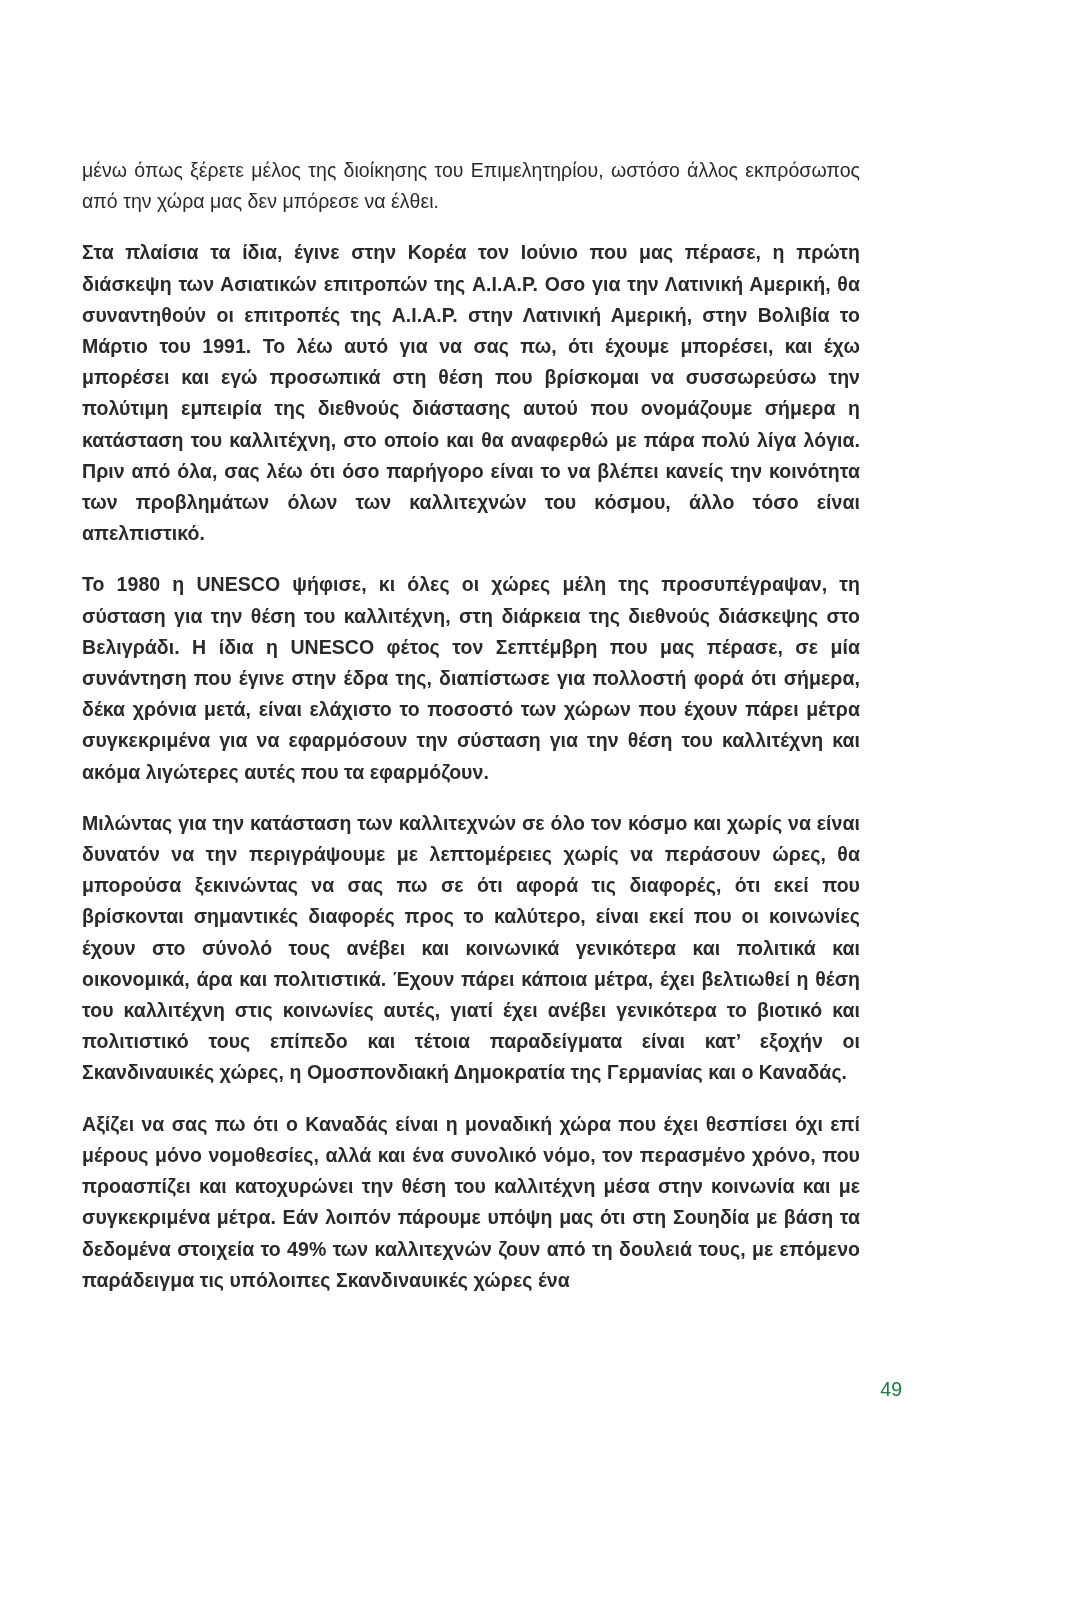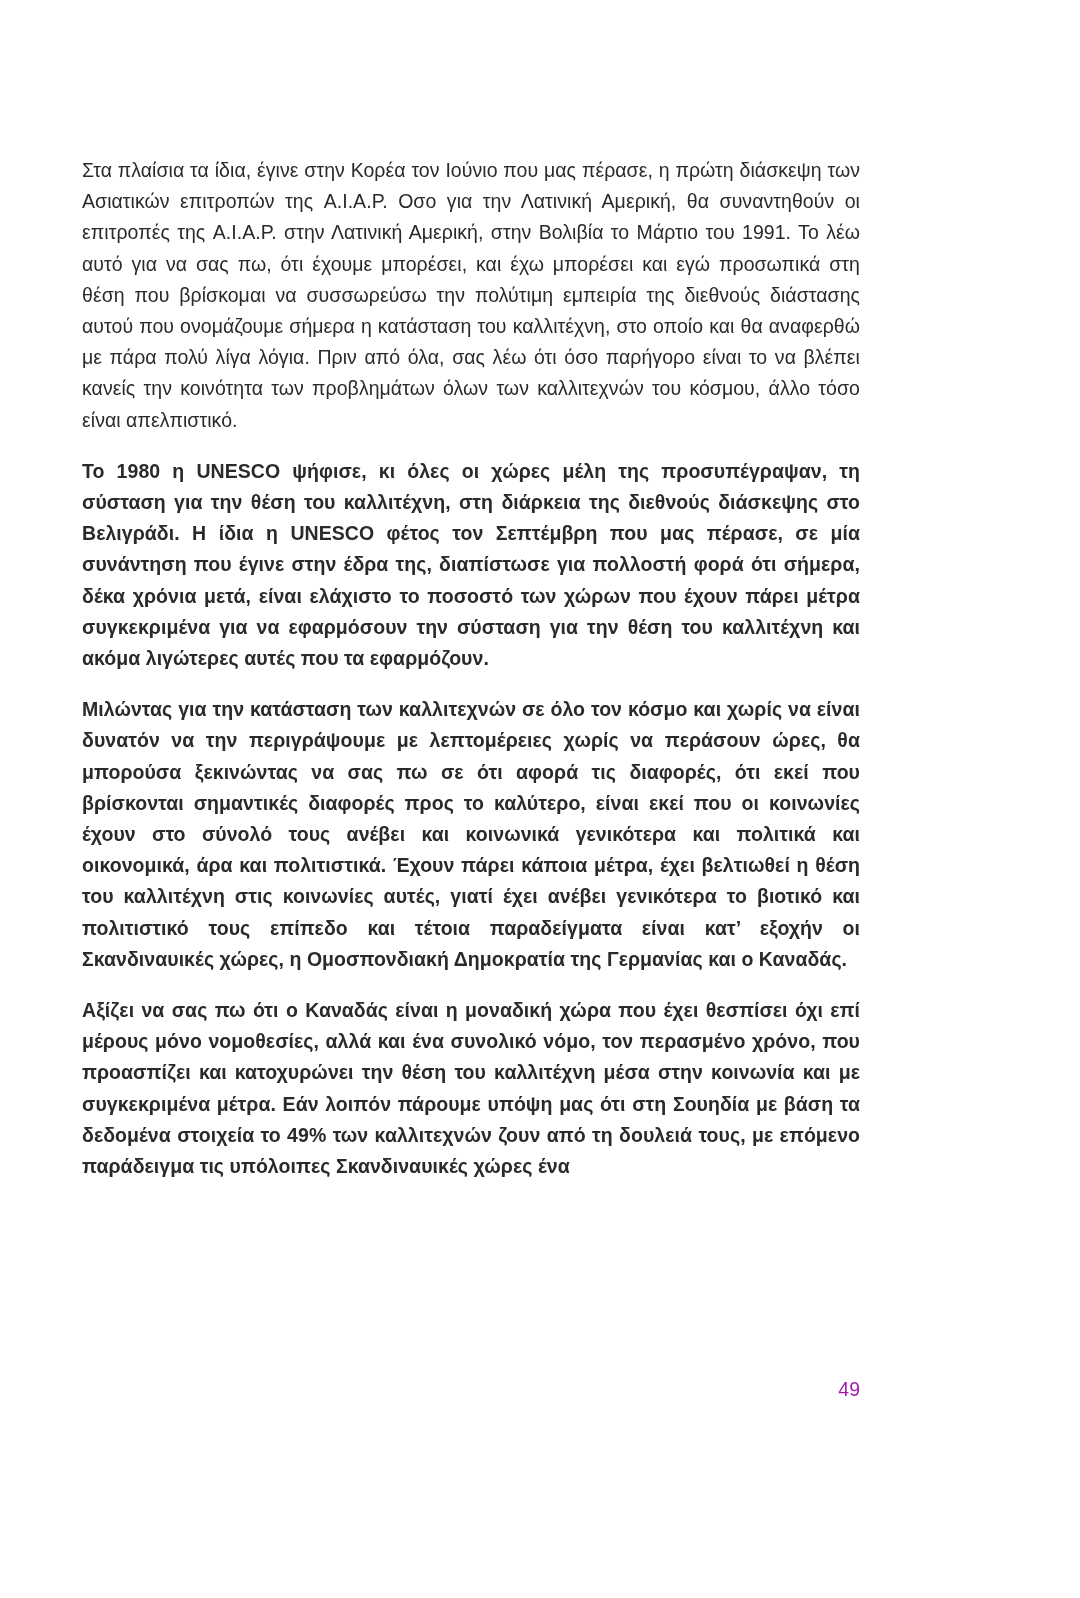--- a/index.html
+++ b/index.html
@@ -29,31 +29,32 @@
       letter-spacing: 0.05px;
       font-stretch: condensed;
     }
     .para + .para {
       margin-top: 20px;
       font-weight: bold;
     }
     .para.p1 { margin-top: 0; }
     .page-number {
       position: absolute;
-      left: 820px;
+      left: 862px;
       top: 1378px;
       width: 40px;
       text-align: right;
       font-size: 19.5px;
-      color: #a21caf;
+      color: #15803d;
     }
   </style>
 </head>
 <body>
 
 <div class="page">
+  <p class="para p1">μένω όπως ξέρετε μέλος της διοίκησης του Επιμελητηρίου, ωστόσο άλλος εκπρόσωπος από την χώρα μας δεν μπόρεσε να έλθει.</p>
   <p class="para">Στα πλαίσια τα ίδια, έγινε στην Κορέα τον Ιούνιο που μας πέρασε, η πρώτη διάσκεψη των Ασιατικών επιτροπών της A.I.A.P. Οσο για την Λατινική Αμερική, θα συναντηθούν οι επιτροπές της A.I.A.P. στην Λατινική Αμερική, στην Βολιβία το Μάρτιο του 1991. Το λέω αυτό για να σας πω, ότι έχουμε μπορέσει, και έχω μπορέσει και εγώ προσωπικά στη θέση που βρίσκομαι να συσσωρεύσω την πολύτιμη εμπειρία της διεθνούς διάστασης αυτού που ονομάζουμε σήμερα η κατάσταση του καλλιτέχνη, στο οποίο και θα αναφερθώ με πάρα πολύ λίγα λόγια. Πριν από όλα, σας λέω ότι όσο παρήγορο είναι το να βλέπει κανείς την κοινότητα των προβλημάτων όλων των καλλιτεχνών του κόσμου, άλλο τόσο είναι απελπιστικό.</p>
   <p class="para">Το 1980 η UNESCO ψήφισε, κι όλες οι χώρες μέλη της προσυπέγραψαν, τη σύσταση για την θέση του καλλιτέχνη, στη διάρκεια της διεθνούς διάσκεψης στο Βελιγράδι. Η ίδια η UNESCO φέτος τον Σεπτέμβρη που μας πέρασε, σε μία συνάντηση που έγινε στην έδρα της, διαπίστωσε για πολλοστή φορά ότι σήμερα, δέκα χρόνια μετά, είναι ελάχιστο το ποσοστό των χώρων που έχουν πάρει μέτρα συγκεκριμένα για να εφαρμόσουν την σύσταση για την θέση του καλλιτέχνη και ακόμα λιγώτερες αυτές που τα εφαρμόζουν.</p>
   <p class="para">Μιλώντας για την κατάσταση των καλλιτεχνών σε όλο τον κόσμο και χωρίς να είναι δυνατόν να την περιγράψουμε με λεπτομέρειες χωρίς να περάσουν ώρες, θα μπορούσα ξεκινώντας να σας πω σε ότι αφορά τις διαφορές, ότι εκεί που βρίσκονται σημαντικές διαφορές προς το καλύτερο, είναι εκεί που οι κοινωνίες έχουν στο σύνολό τους ανέβει και κοινωνικά γενικότερα και πολιτικά και οικονομικά, άρα και πολιτιστικά. Έχουν πάρει κάποια μέτρα, έχει βελτιωθεί η θέση του καλλιτέχνη στις κοινωνίες αυτές, γιατί έχει ανέβει γενικότερα το βιοτικό και πολιτιστικό τους επίπεδο και τέτοια παραδείγματα είναι κατ’ εξοχήν οι Σκανδιναυικές χώρες, η Ομοσπονδιακή Δημοκρατία της Γερμανίας και ο Καναδάς.</p>
   <p class="para">Αξίζει να σας πω ότι ο Καναδάς είναι η μοναδική χώρα που έχει θεσπίσει όχι επί μέρους μόνο νομοθεσίες, αλλά και ένα συνολικό νόμο, τον περασμένο χρόνο, που προασπίζει και κατοχυρώνει την θέση του καλλιτέχνη μέσα στην κοινωνία και με συγκεκριμένα μέτρα. Εάν λοιπόν πάρουμε υπόψη μας ότι στη Σουηδία με βάση τα δεδομένα στοιχεία το 49% των καλλιτεχνών ζουν από τη δουλειά τους, με επόμενο παράδειγμα τις υπόλοιπες Σκανδιναυικές χώρες ένα</p>
 </div>
 
 <div class="page-number">49</div>
 
 </body></html>

